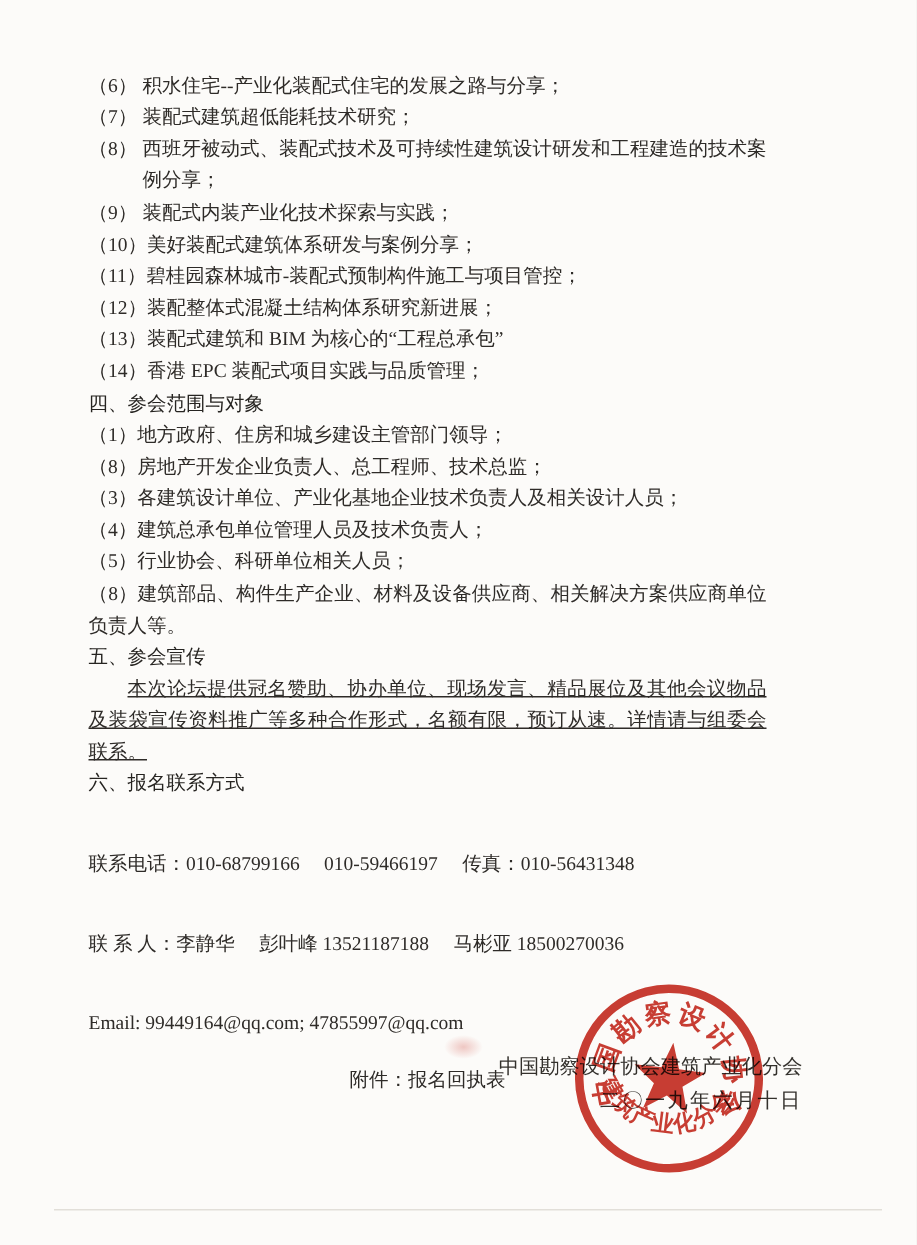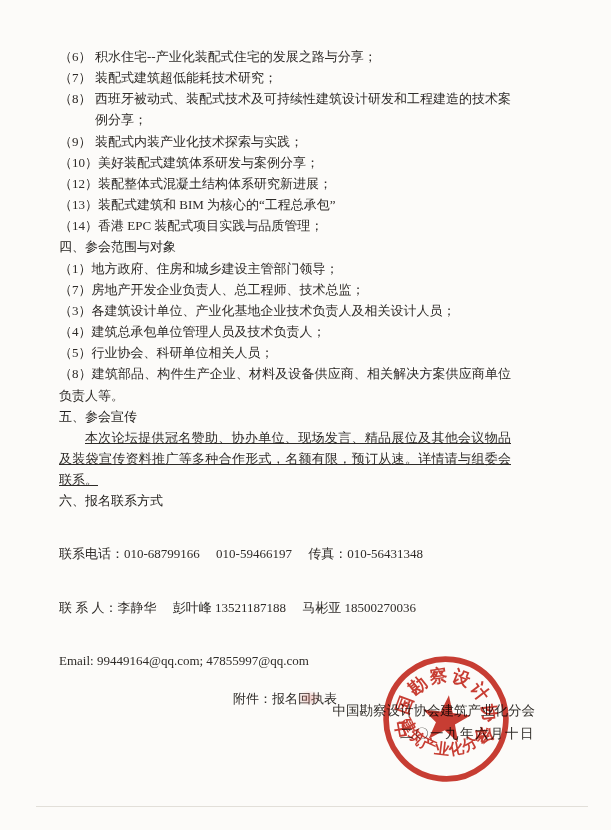--- a/index.html
+++ b/index.html
@@ -67,35 +67,39 @@
     </div>
     <div class="topic-row">
       <span class="topic-num">（9）</span>
       <div class="topic-text">装配式内装产业化技术探索与实践；</div>
     </div>
     <div class="topic-row">
       <span class="topic-num">（10）</span>
       <div class="topic-text">美好装配式建筑体系研发与案例分享；</div>
     </div>
     <div class="topic-row">
+      <span class="topic-num">（11）</span>
+      <div class="topic-text">碧桂园森林城市-装配式预制构件施工与项目管控；</div>
+    </div>
+    <div class="topic-row">
       <span class="topic-num">（12）</span>
       <div class="topic-text">装配整体式混凝土结构体系研究新进展；</div>
     </div>
     <div class="topic-row">
       <span class="topic-num">（13）</span>
       <div class="topic-text">装配式建筑和 BIM 为核心的“工程总承包”</div>
     </div>
     <div class="topic-row">
       <span class="topic-num">（14）</span>
       <div class="topic-text">香港 EPC 装配式项目实践与品质管理；</div>
     </div>
 
     <div class="sec-heading">四、参会范围与对象</div>
     <div class="scope-item">（1）地方政府、住房和城乡建设主管部门领导；</div>
-    <div class="scope-item">（7）房地产开发企业负责人、总工程师、技术总监；</div>
+    <div class="scope-item">（8）房地产开发企业负责人、总工程师、技术总监；</div>
     <div class="scope-item">（3）各建筑设计单位、产业化基地企业技术负责人及相关设计人员；</div>
     <div class="scope-item">（4）建筑总承包单位管理人员及技术负责人；</div>
     <div class="scope-item">（5）行业协会、科研单位相关人员；</div>
     <div class="scope-item">（8）建筑部品、构件生产企业、材料及设备供应商、相关解决方案供应商单位负责人等。</div>
 
     <div class="sec-heading">五、参会宣传</div>
     <div class="para">本次论坛提供冠名赞助、协办单位、现场发言、精品展位及其他会议物品及装袋宣传资料推广等多种合作形式，名额有限，预订从速。详情请与组委会联系。</div>
 
     <div class="sec-heading">六、报名联系方式</div>
     <div class="contact-line">联系电话：010-68799166　 010-59466197　 传真：010-56431348</div>

